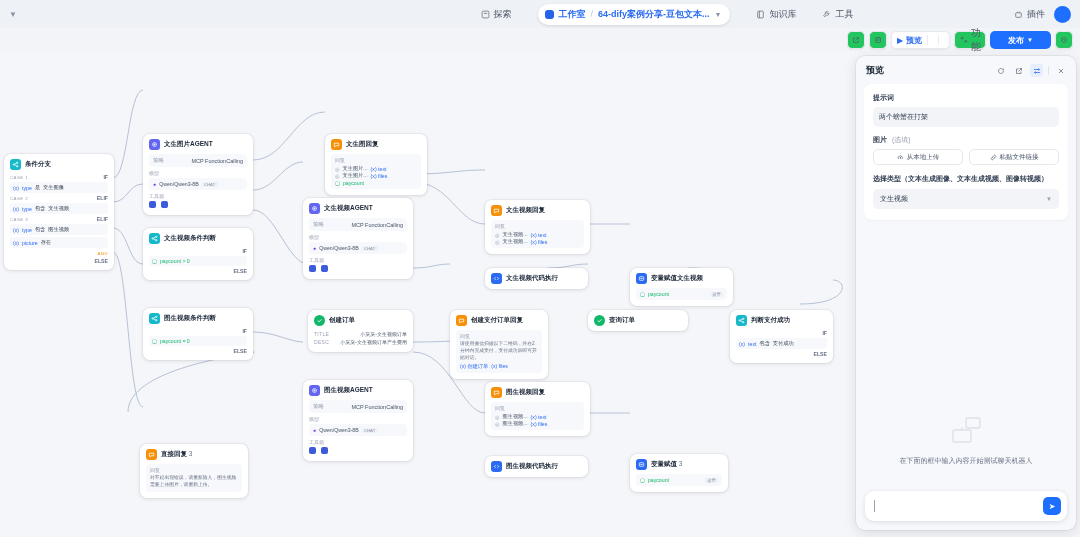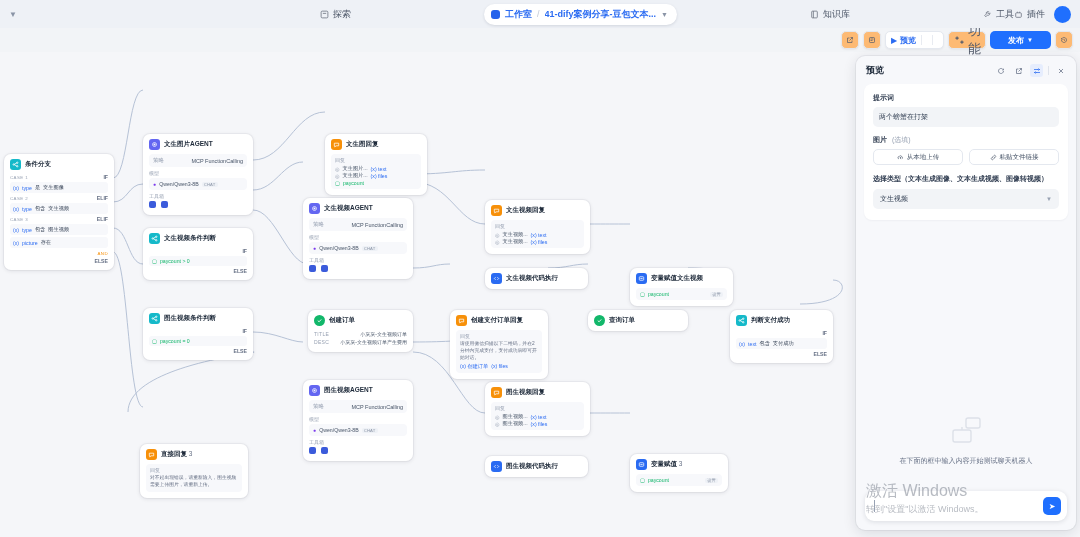--- a/index.html
+++ b/index.html
@@ -16,21 +16,21 @@
     position: absolute; top: 0; left: 0; width: 1080px; height: 28px;
     background: #eef1f6;
     display: flex; align-items: center;
     z-index: 40;
   }
   .tb-left { display:flex; align-items:center; padding-left:6px; width:320px; }
   .tb-collapse {
     width: 14px; height: 14px; display:flex; align-items:center; justify-content:center;
     color:#8a94a6; font-size:8px; cursor:pointer;
   }
-  .tb-center { display:flex; align-items:center; gap:26px; flex:1; justify-content:space-between; }
+  .tb-center { display:flex; align-items:center; gap:26px; flex:1; justify-content:center; }
   .tb-item {
     display:flex; align-items:center; gap:4px;
     font-size:9px; color:#4b5566; cursor:pointer; white-space:nowrap;
   }
   .tb-item svg { width:9px; height:9px; }
   .tb-pill {
     display:flex; align-items:center; gap:5px;
     background:#ffffff; border-radius:13px;
     padding:4px 9px 4px 7px;
     box-shadow:0 1px 3px rgba(20,30,60,.13);
@@ -54,23 +54,23 @@
     pointer-events:none;
   }
   .autosave {
     font-size:7.5px; color:#98a2b3; padding-left:7px; white-space:nowrap;
   }
   .tools-right {
     position:absolute; right:7px; top:31px;
     display:flex; align-items:center; gap:4px; z-index:36;
   }
   .tbtn {
-    height:18px; min-width:18px; background:#fdba74; border:1px solid #e4e8ef; border-radius:5px;
+    height:18px; min-width:18px; background:#22c55e; border:1px solid #e4e8ef; border-radius:5px;
     display:flex; align-items:center; justify-content:center;
-    font-size:13px; color:#525a6a; cursor:pointer; padding:0 4px;
+    font-size:10px; color:#525a6a; cursor:pointer; padding:0 4px;
     box-shadow:0 1px 2px rgba(16,24,40,.05);
   }
   .tgroup {
     height:18px; background:#fff; border:1px solid #e4e8ef; border-radius:5px;
     display:flex; align-items:center; box-shadow:0 1px 2px rgba(16,24,40,.05);
   }
   .tgroup .gi {
     display:flex; align-items:center; gap:3px; padding:0 5px; font-size:8px; color:#525a6a; cursor:pointer;
     height:100%;
   }
@@ -236,21 +236,21 @@
         <svg viewBox="0 0 16 16" fill="none" stroke="#6b7280" stroke-width="1.4">
             <rect x="2" y="2" width="12" height="12" rx="2"></rect>
             <path d="M5 6h6"></path>
           </svg>
         <span>探索</span>
       </div>
       <div class="tb-pill">
         <span class="dot"></span>
         <span class="ws">工作室</span>
         <span class="sep">/</span>
-        <span class="fname">41-dify案例分享-豆包文本...</span>
+        <span class="fname">64-dify案例分享-豆包文本...</span>
         <span class="caret">▼</span>
       </div>
       <div class="tb-item">
         <svg viewBox="0 0 16 16" fill="none" stroke="#6b7280" stroke-width="1.4">
             <rect x="3" y="2" width="10" height="12" rx="1.5"></rect>
             <path d="M6 2v12"></path>
           </svg>
         <span>知识库</span>
       </div>
       <div class="tb-item">
@@ -860,24 +860,20 @@
         <span class="ghost">
           <svg width="34" height="30" viewBox="0 0 34 30" fill="none" stroke="#c3cad6" stroke-width="1.4">
             <rect x="17" y="2" width="14" height="10" rx="2"></rect>
             <rect x="4" y="14" width="18" height="12" rx="2"></rect>
             <path d="M13 14v-3M9 20h.01M13 20h.01M17 20h.01"></path>
           </svg>
         </span>
         <span class="hint">在下面的框中输入内容开始测试聊天机器人</span>
       </div>
 
-      <div class="win-activate">
-        <div class="l1">激活 Windows</div>
-        <div class="l2">转到"设置"以激活 Windows。</div>
-      </div>
 
       <div class="chat-input-wrap">
         <div class="chat-input">
           <span class="chat-caret"></span>
           <span class="send-btn">➤</span>
         </div>
       </div>
     </div>
   </div>
 

